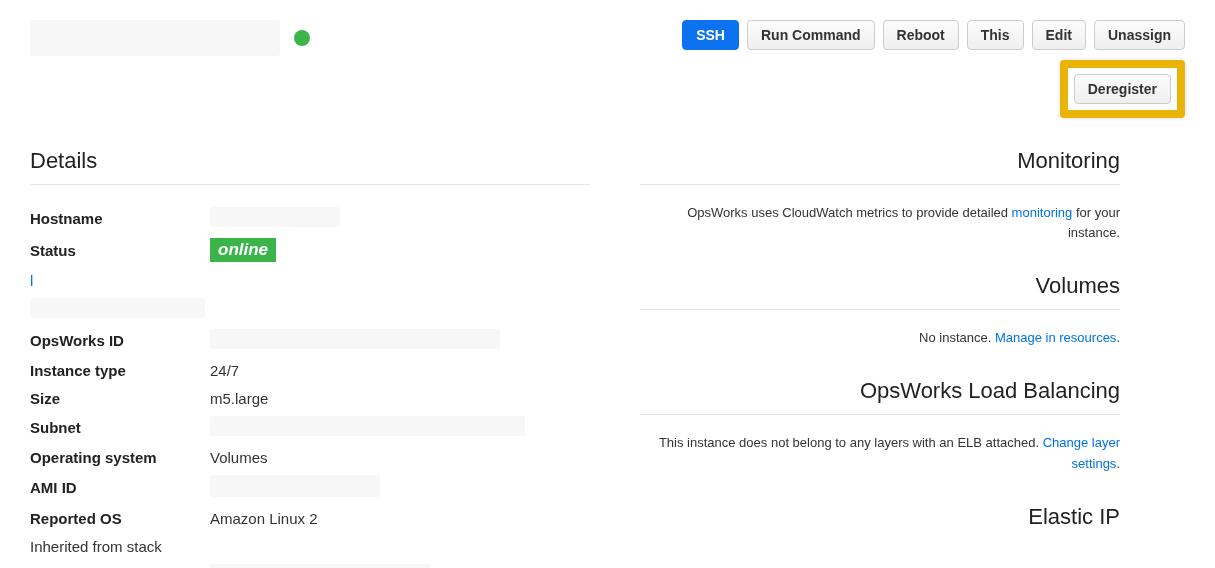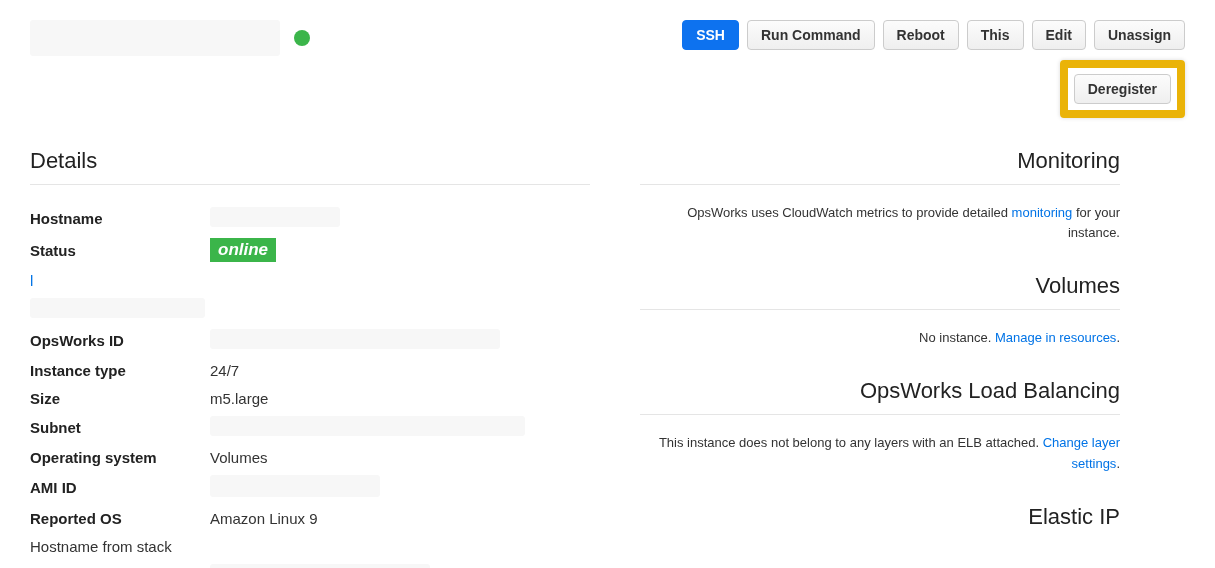--- a/index.html
+++ b/index.html
@@ -215,25 +215,25 @@
       <div class="kv-val">Volumes</div>
     </div>
 
     <div class="kv-row">
       <div class="kv-key">AMI ID</div>
       <div class="kv-val"><span class="redacted r-amip"></span></div>
     </div>
 
     <div class="kv-row">
       <div class="kv-key">Reported OS</div>
-      <div class="kv-val">Amazon Linux 9</div>
-    </div>
-
-    <div class="kv-row">
-      <div class="kv-val">Hostname from stack</div>
+      <div class="kv-val">Amazon Linux 2</div>
+    </div>
+
+    <div class="kv-row">
+      <div class="kv-val">Inherited from stack</div>
     </div>
 
     <div class="kv-row">
       <div class="kv-key">Reported OW Agent</div>
       <div class="kv-val"><span class="redacted r-repow"></span></div>
     </div>
   </div>
 
   <div class="col col-right">
     <div class="section-block">

